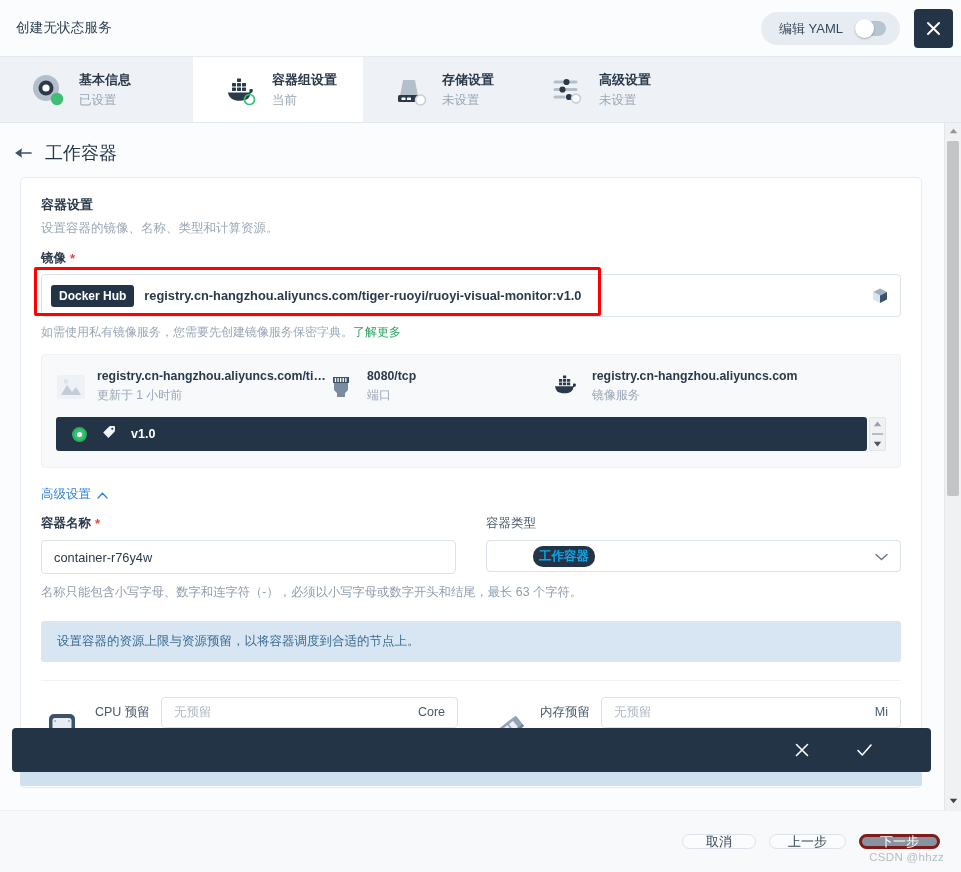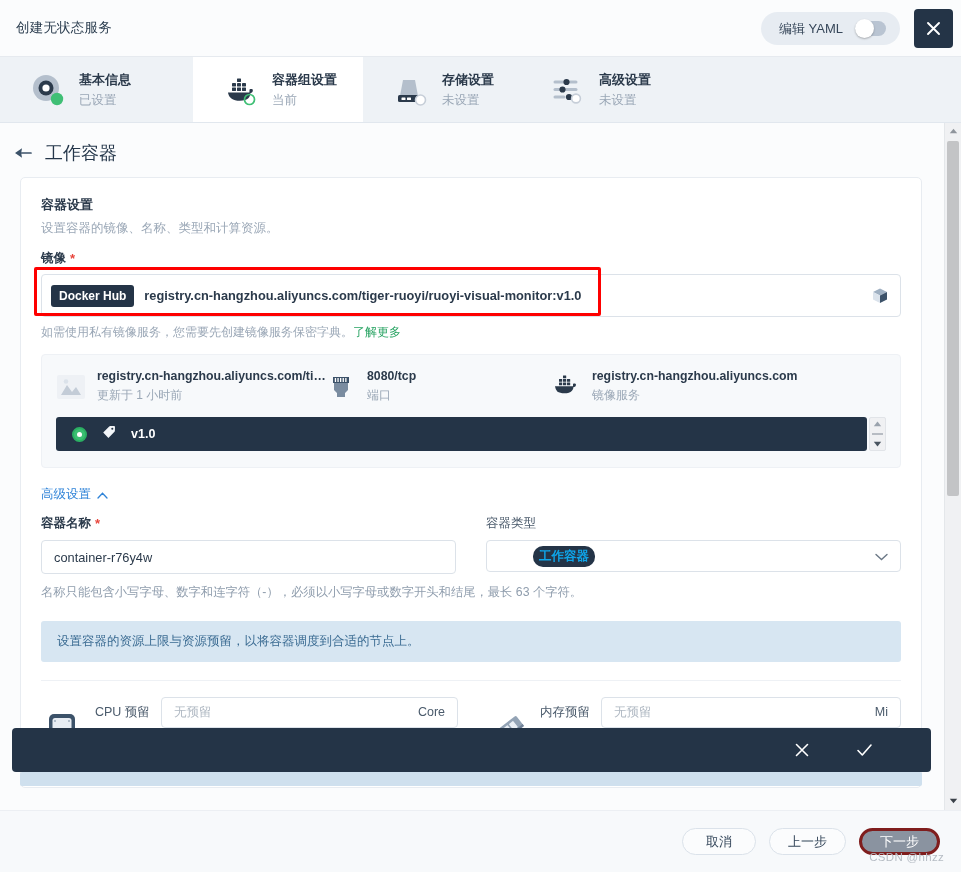--- a/index.html
+++ b/index.html
@@ -259,21 +259,21 @@
   }
 
   
   .footer {
     height: 62px; flex: 0 0 62px;
     background: #f7f9fb; border-top: 1px solid #eceff3;
     display: flex; align-items: center; justify-content: flex-end;
     gap: 13px; padding-right: 21px; position: relative;
   }
   .btn {
-    height: 27px; min-width: 74px; border-radius: 17px;
+    height: 15px; min-width: 74px; border-radius: 17px;
     display: flex; align-items: center; justify-content: center;
     font-size: 13px; cursor: pointer; padding: 0 18px;
   }
   .btn.ghost { background: #fbfcfd; border: 1px solid #dbe2ea; color: #34465a; }
   .btn.primary { background: #8a93a0; color: #fff; border: 3px solid #7f1d1d; }
 
   .watermark {
     position: absolute; right: 17px; bottom: 9px;
     font-size: 11.5px; color: #b6bcc4; letter-spacing: .3px;
     pointer-events: none;

